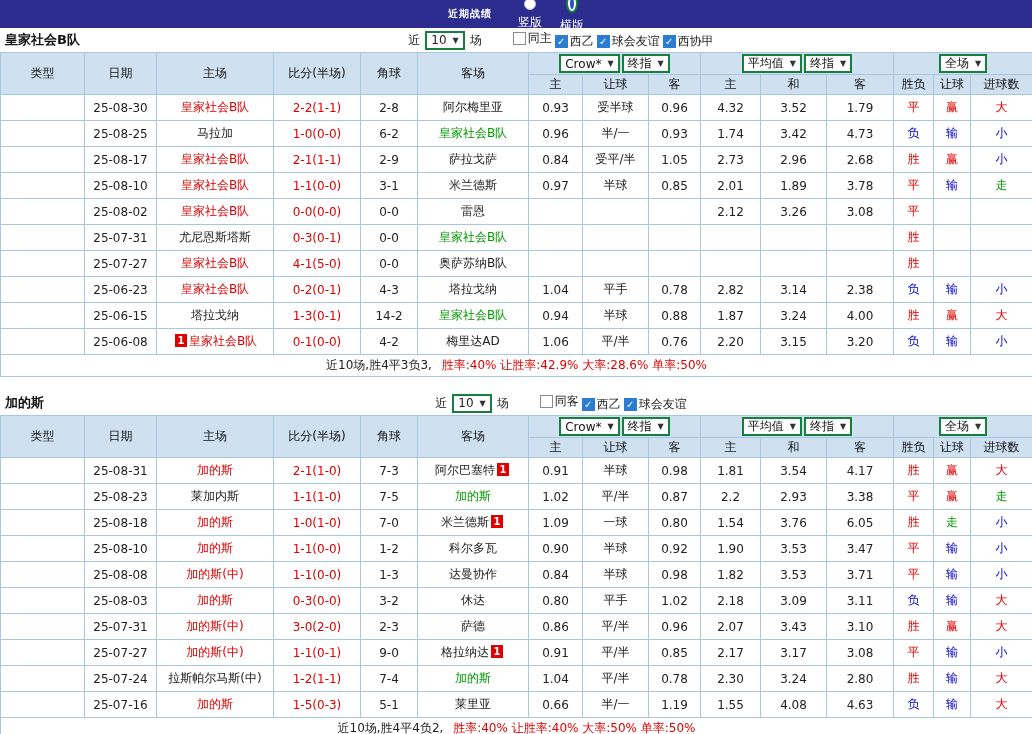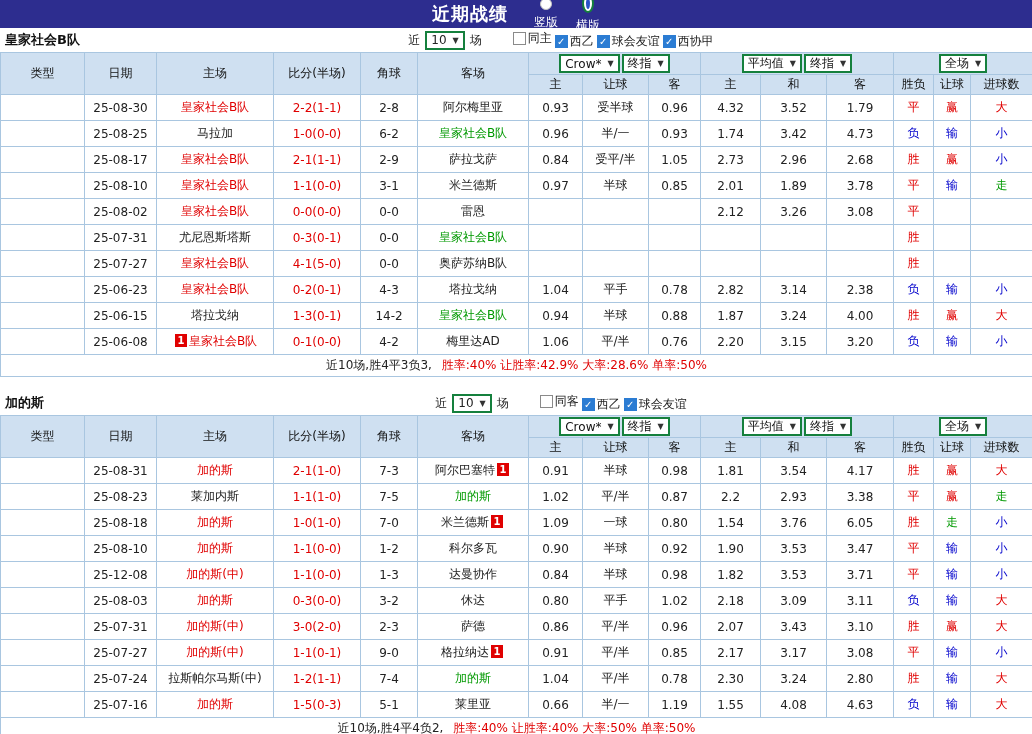--- a/index.html
+++ b/index.html
@@ -3,21 +3,21 @@
 <meta charset="utf-8">
 <style>
   :root{
     --topbar-bg:#2d2d8f; --header-bg:#cfe0f1; --grid-line:#a9c6e0;
     --red:#e00000; --blue:#0000cc; --green:#009900;
     --type-green:#009933; --type-teal:#00a0a0; --type-blue:#3366cc; --badge-red:#e00000;
   }
   *{margin:0;padding:0;box-sizing:border-box;}
   body{width:1032px;background:#fff;color:#222;font-family:"DejaVu Sans","Liberation Sans",sans-serif;font-size:12px;}
   .topbar{height:28px;background:var(--topbar-bg);display:flex;align-items:center;justify-content:center;gap:26px;color:#fff;}
-  .topbar-title{font-weight:bold;font-size:18px;letter-spacing:1px;}
+  .topbar-title{font-weight:bold;font-size:10px;letter-spacing:1px;}
   .radio-group{display:inline-flex;align-items:center;gap:18px;}
   .radio-item{display:inline-flex;align-items:center;gap:4px;cursor:pointer;flex-direction:column;}
   .radio{width:12px;height:12px;border-radius:50%;background:#fff;border:1px solid #c3c3c3;position:relative;display:inline-block;}
   .radio.sel::after{content:"";position:absolute;inset:2px;border-radius:50%;background:#2a52c8;}
   .block{background:#fff;}
   .block + .block{margin-top:14px;}
   .teambar{height:24px;position:relative;display:flex;align-items:center;background:#fff;}
   .team-name{position:absolute;left:5px;top:50%;transform:translateY(-50%);font-weight:bold;font-size:13px;color:#111;}
   .filterbar{margin:0 auto;transform:translateX(45px);display:inline-flex;align-items:center;gap:5px;}
   .sel{display:inline-flex;align-items:center;gap:6px;border:2px solid #15803d;background:#fff;height:19px;padding:0 4px;cursor:pointer;white-space:nowrap;}
@@ -499,21 +499,21 @@
             <td>0.92</td>
             <td>1.90</td>
             <td>3.53</td>
             <td>3.47</td>
             <td class="c-red">平</td>
             <td class="c-blue">输</td>
             <td class="c-blue">小</td>
           </tr>
           <tr class="match-row">
             <td class="type-cell tc-teal">球会友谊</td>
-            <td>25-12-08</td>
+            <td>25-08-08</td>
             <td class="team-cell"><span class="c-red">加的斯(中)</span></td>
             <td class="c-red">1-1(0-0)</td>
             <td>1-3</td>
             <td class="team-cell"><span>达曼协作</span></td>
             <td>0.84</td>
             <td>半球</td>
             <td>0.98</td>
             <td>1.82</td>
             <td>3.53</td>
             <td>3.71</td>

